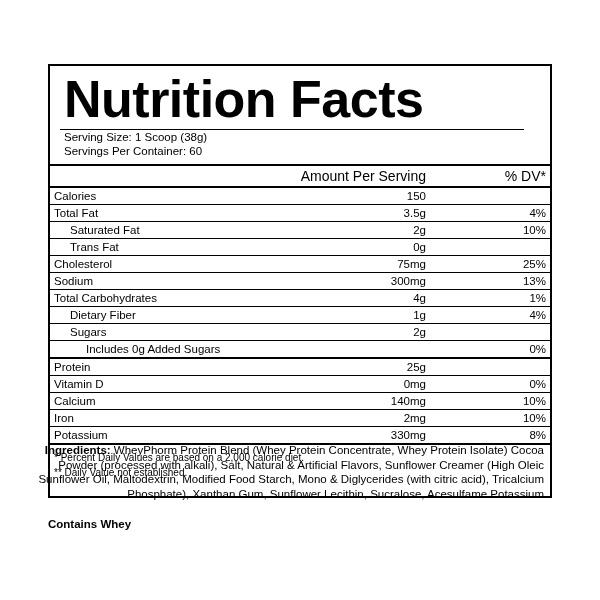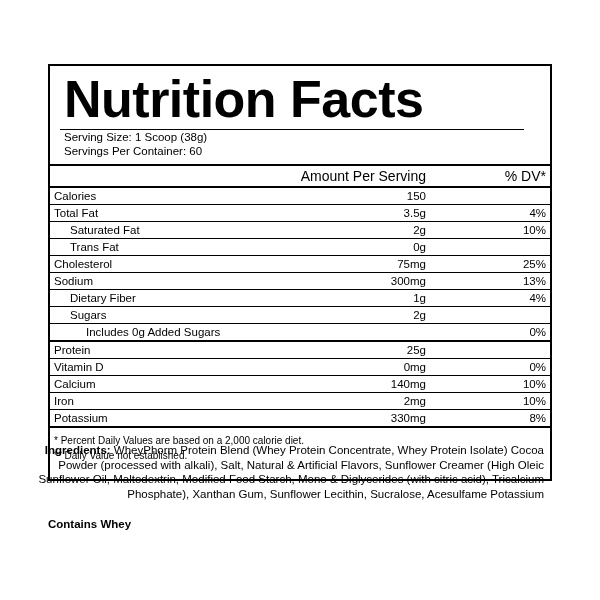--- a/index.html
+++ b/index.html
@@ -163,20 +163,25 @@
         <td class="lbl">Cholesterol</td>
         <td class="amt">75mg</td>
         <td class="dv">25%</td>
       </tr>
       <tr class="row-line">
         <td class="lbl">Sodium</td>
         <td class="amt">300mg</td>
         <td class="dv">13%</td>
       </tr>
       <tr class="row-line">
+        <td class="lbl">Total Carbohydrates</td>
+        <td class="amt">4g</td>
+        <td class="dv">1%</td>
+      </tr>
+      <tr class="row-line">
         <td class="lbl indent1">Dietary Fiber</td>
         <td class="amt">1g</td>
         <td class="dv">4%</td>
       </tr>
       <tr class="row-line">
         <td class="lbl indent1">Sugars</td>
         <td class="amt">2g</td>
         <td class="dv"></td>
       </tr>
       <tr class="row-med">

